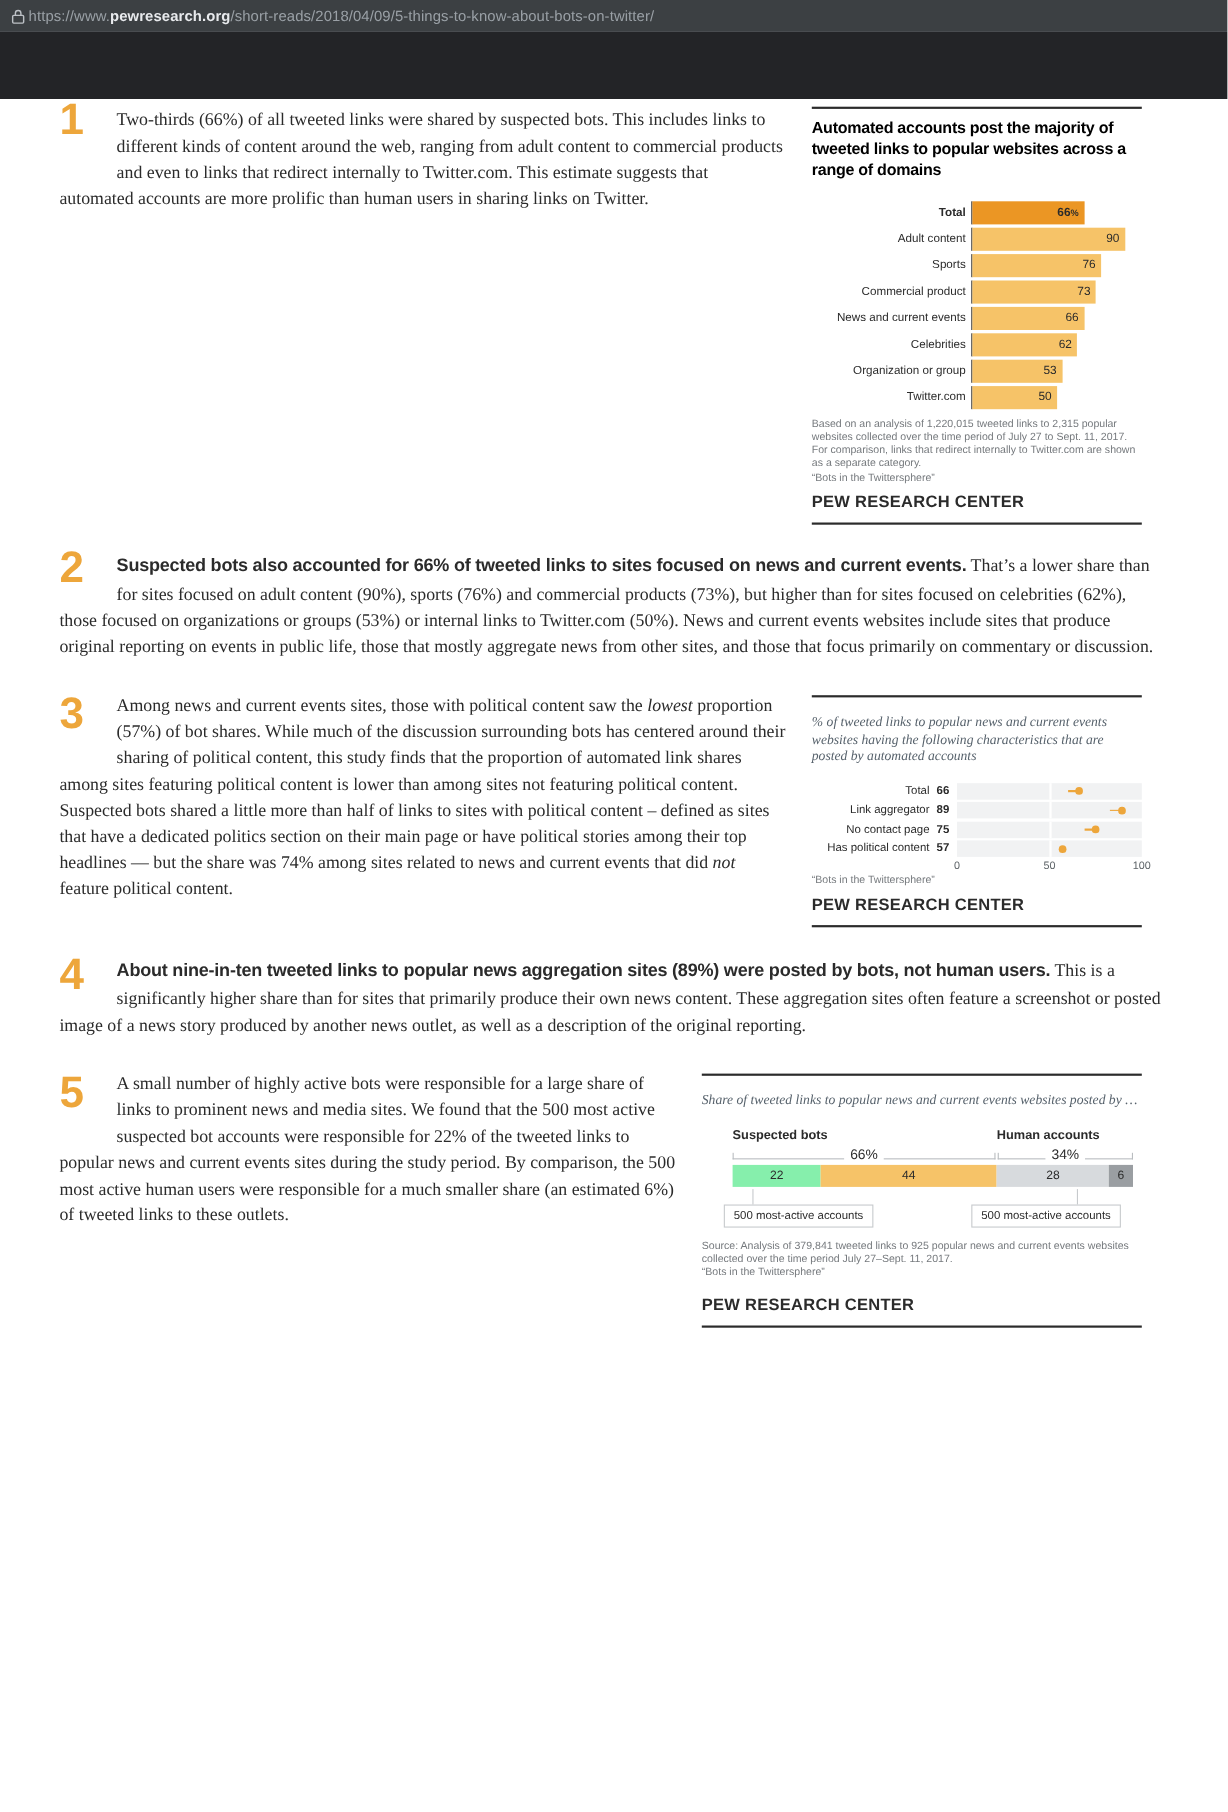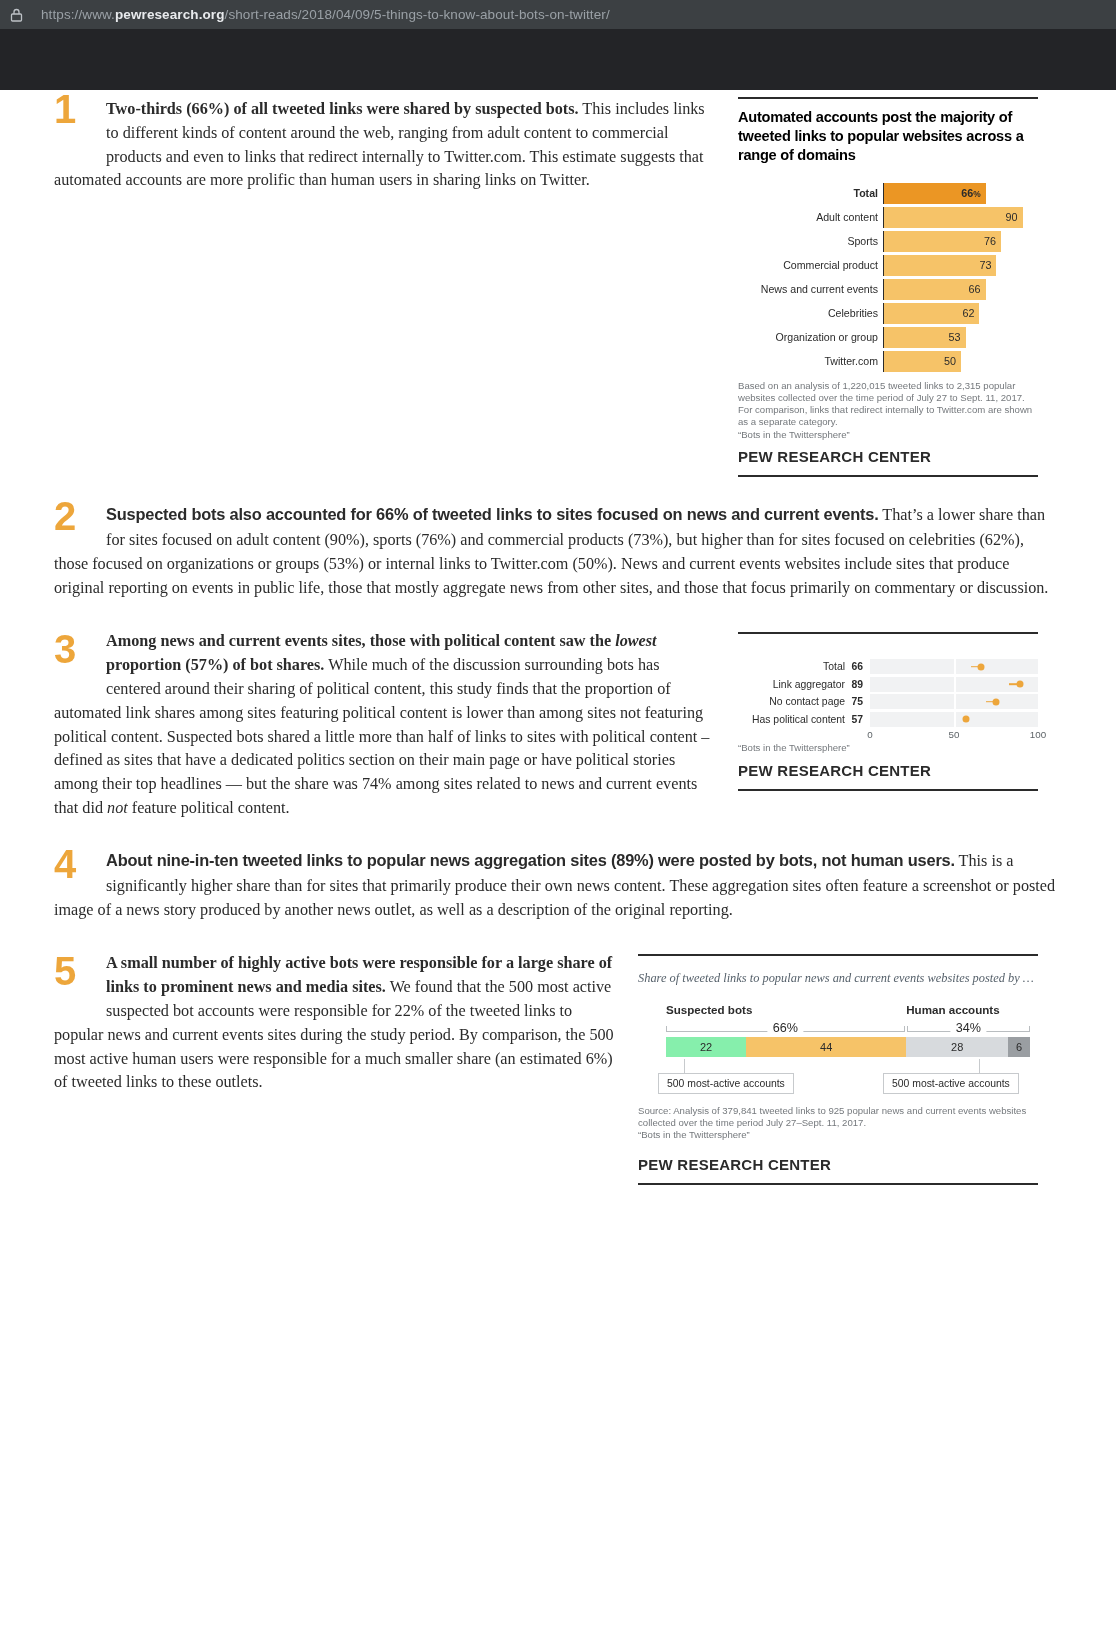--- a/index.html
+++ b/index.html
@@ -8,21 +8,21 @@
     width:1116px; height:1647px;
     background:#ffffff;
     font-family:"Liberation Serif", serif;
     overflow:hidden;
     position:relative;
   }
 
   
   .urlbar {
     height:29px; background:#3c4043; display:flex; align-items:center;
-    padding:0 10px; gap:18px;
+    padding:0 10px; gap:3px;
   }
   .lock { width:13px; height:14px; flex:0 0 auto; }
   .url {
     font-family:"Liberation Sans", sans-serif;
     font-size:13.5px; color:#9aa0a6; white-space:nowrap; letter-spacing:.1px;
   }
   .url b { color:#e8eaed; font-weight:700; }
   .darkband { height:61px; background:#232427; }
 
   
@@ -36,21 +36,21 @@
   }
 
   
   .item { position:relative; }
   .num {
     font-family:"Liberation Sans", sans-serif;
     font-weight:700; color:#eda63b;
     font-size:40px; line-height:34px;
     position:absolute; left:0; top:2px; width:34px; text-align:left;
   }
-  .lead-serif { font-weight:700; font-family:"Liberation Serif", serif; }
+  .lead-serif { font-weight:400; font-family:"Liberation Serif", serif; }
   .lead-sans  { font-weight:700; font-family:"Liberation Sans", sans-serif; letter-spacing:-.2px;}
 
   
   .shape-num { float:left; width:52px; height:48px; }
 
   
   .card {
     border-top:2px solid #2b2b2b;
     border-bottom:2px solid #2b2b2b;
     padding:9px 0 10px 0;
@@ -275,20 +275,21 @@
   <div class="item art clearfix" style="margin-top:22px;">
     <div class="num" style="top:auto;">2</div>
     <div class="shape-num" style="height:52px;"></div>
     <span class="lead-sans" style="font-size:16.4px;line-height:30px;">Suspected bots also accounted for 66% of tweeted links to sites focused on news and current events.</span><span> That’s a lower share than for sites focused on adult content (90%), sports (76%) and commercial products (73%), but higher than for sites focused on celebrities (62%), those focused on organizations or groups (53%) or internal links to Twitter.com (50%). News and current events websites include sites that produce original reporting on events in public life, those that mostly aggregate news from other sites, and those that focus primarily on commentary or discussion.</span>
   </div>
 
   <div style="clear:both;height:30px;"></div>
 
   <div style="float:right;width:324px;margin-left:24px;margin-top:2px;">
     <div class="card">
+      <div class="card-sub">% of tweeted links to popular news and current events websites having the following characteristics that are posted by automated accounts</div>
 
       <div class="dotplot" id="dotplot1">
             <div class="drow">
               <div class="dlabel">Total</div>
               <div class="dvalue">66</div>
               <div class="dtrack">
                 <div class="dwhisk" style="left: 60%; width: 6%;"></div>
                 <div class="dot" style="left: 66%;"></div>
               </div>
             </div>

